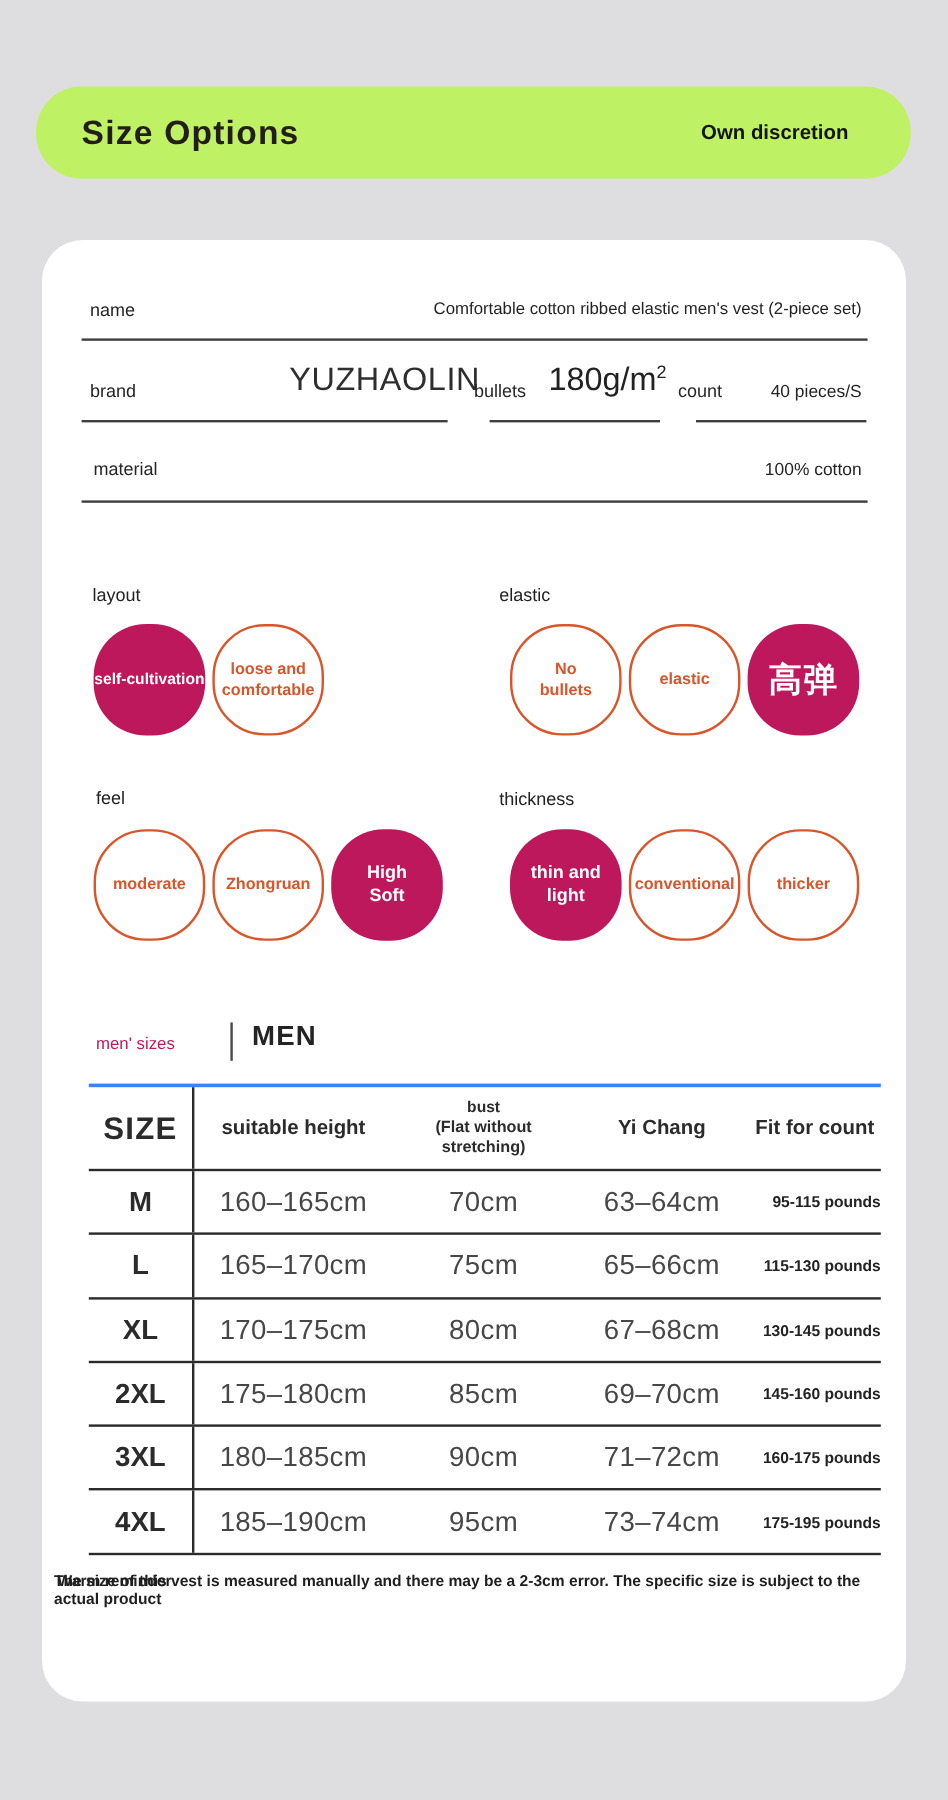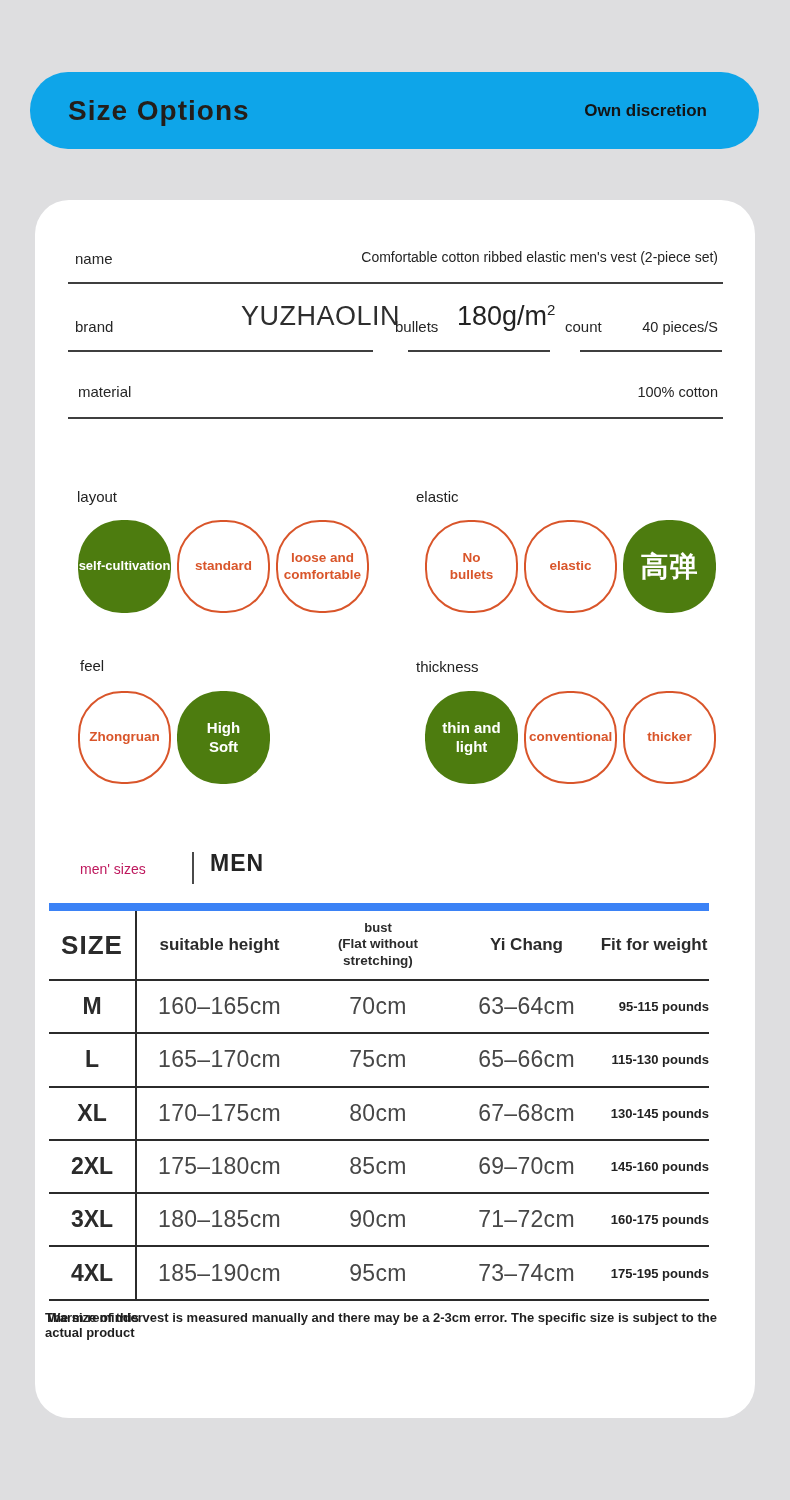--- a/index.html
+++ b/index.html
@@ -2,21 +2,21 @@
 <html><head>
 <meta charset="utf-8">
 <style>
   * { margin:0; padding:0; box-sizing:border-box; }
   html,body { width:790px; }
   body { font-family:"Liberation Sans", sans-serif; background:#dedee0; }
   .page { position:relative; width:790px; height:1500px; background:#dedee0; overflow:hidden; }
 
   
   .banner { position:absolute; left:30px; top:72px; width:729px; height:77px;
-    background:#0ea5e9; border-radius:38px; display:flex; align-items:center;
+    background:#bef264; border-radius:38px; display:flex; align-items:center;
     justify-content:space-between; padding:0 52px 0 38px; }
   .banner-title { font-size:28px; font-weight:800; color:#241e1a; letter-spacing:1px; }
   .banner-sub { font-size:17px; font-weight:700; color:#141414; }
 
   
   .card { position:absolute; left:35px; top:200px; width:720px; height:1218px;
     background:#ffffff; border-radius:34px; }
 
   .flabel { position:absolute; font-size:15px; font-weight:500; color:#262626; }
   .fvalue { position:absolute; font-size:14px; font-weight:500; color:#242424; }
@@ -27,32 +27,32 @@
   .gram-big { position:absolute; left:422px; top:101px; font-size:27px; font-weight:400; color:#222; }
   .gram-big sup { font-size:15px; }
 
   
   .opt-label { position:absolute; font-size:15px; font-weight:500; color:#222; }
   .circles { position:absolute; display:flex; gap:6px; }
   .circle { width:93px; height:93px; border-radius:47%; display:flex; align-items:center;
     justify-content:center; text-align:center; font-weight:700; font-size:13.5px;
     line-height:1.25; padding:4px; }
   .circle.outlined { border:2.5px solid #d9552a; color:#d9552a; background:#fff; }
-  .circle.filled { background:#4d7c0f; color:#ffffff; }
+  .circle.filled { background:#be185d; color:#ffffff; }
   .circle.nowrap { white-space:nowrap; padding:0; }
   .circle.cjk { font-size:28px; letter-spacing:1px; }
 
   
   .sec-label { position:absolute; left:45px; top:661px; font-size:14px; font-weight:500; color:#be185d; }
   .sec-divider { position:absolute; left:157px; top:652px; width:2px; height:32px; background:#4a4a4a; }
   .sec-title { position:absolute; left:175px; top:650px; font-size:23px; font-weight:800;
     letter-spacing:1px; color:#242424; }
 
-  .size-table { position:absolute; left:14px; top:703px; width:660px;
-    border-top:8px solid #3b82f6; }
+  .size-table { position:absolute; left:39px; top:703px; width:660px;
+    border-top:3px solid #3b82f6; }
   .t-row { display:grid; grid-template-columns:88px 165px 152px 145px 110px;
     border-bottom:2px solid #2b2b2b; align-items:center; height:53.3px; }
   .t-row.t-header { height:70px; border-bottom:2px solid #2b2b2b; }
   .t-row.last { border-bottom:2.5px solid #2b2b2b; }
   .c-size { height:100%; border-right:2px solid #2b2b2b; display:flex;
     align-items:center; justify-content:center; font-weight:700; font-size:23px; color:#2b2b2b; }
   .t-header .c-size { font-size:26px; font-weight:800; letter-spacing:1px; }
   .c-mid { text-align:center; font-size:23px; font-weight:300; color:#474747; letter-spacing:0.3px; }
   .t-header .c-mid { font-size:17px; font-weight:700; color:#2b2b2b; letter-spacing:0; }
   .c-bust-h { line-height:1.25; }
@@ -96,31 +96,31 @@
     <div class="fvalue" style="right:37px; top:184px; font-size:14.5px;">100% cotton</div>
     <div class="uline" style="left:33px; top:217px; width:655px;"></div>
 
     <div class="opt-label" style="left:42px; top:288px;">layout</div>
     <div class="opt-label" style="left:381px; top:288px;">elastic</div>
     <div class="opt-label" style="left:45px; top:457px;">feel</div>
     <div class="opt-label" style="left:381px; top:458px;">thickness</div>
 
     <div class="circles" style="left:43px; top:320px;">
       <div class="circle filled nowrap" style="font-size:13px;">self-cultivation</div>
-      <div class="circle outlined">standard</div>
       <div class="circle outlined">loose and comfortable</div>
     </div>
 
     <div class="circles" style="left:390px; top:320px;">
       <div class="circle outlined" style="padding:4px 16px;">No bullets</div>
       <div class="circle outlined">elastic</div>
       <div class="circle filled cjk">高弹</div>
     </div>
 
     <div class="circles" style="left:43px; top:491px;">
+      <div class="circle outlined">moderate</div>
       <div class="circle outlined">Zhongruan</div>
       <div class="circle filled" style="font-size:15px; padding:4px 14px;">High Soft</div>
     </div>
 
     <div class="circles" style="left:390px; top:491px;">
       <div class="circle filled" style="font-size:15px; padding:4px 14px;">thin and light</div>
       <div class="circle outlined">conventional</div>
       <div class="circle outlined">thicker</div>
     </div>
 
@@ -130,21 +130,21 @@
 
     <div class="size-table">
       <div class="t-row t-header">
         <div class="c-size">SIZE</div>
         <div class="c-mid">suitable height</div>
         <div class="c-mid c-bust-h">
           <div class="l1">bust</div>
           <div class="l2">(Flat without stretching)</div>
         </div>
         <div class="c-mid" style="font-weight:600;">Yi Chang</div>
-        <div class="c-mid c-weight">Fit for weight</div>
+        <div class="c-mid c-weight">Fit for count</div>
       </div>
 
       <div class="t-row">
         <div class="c-size">M</div>
         <div class="c-mid">160–165cm</div>
         <div class="c-mid">70cm</div>
         <div class="c-mid">63–64cm</div>
         <div class="c-weight">95-115 pounds</div>
       </div>
       <div class="t-row">

